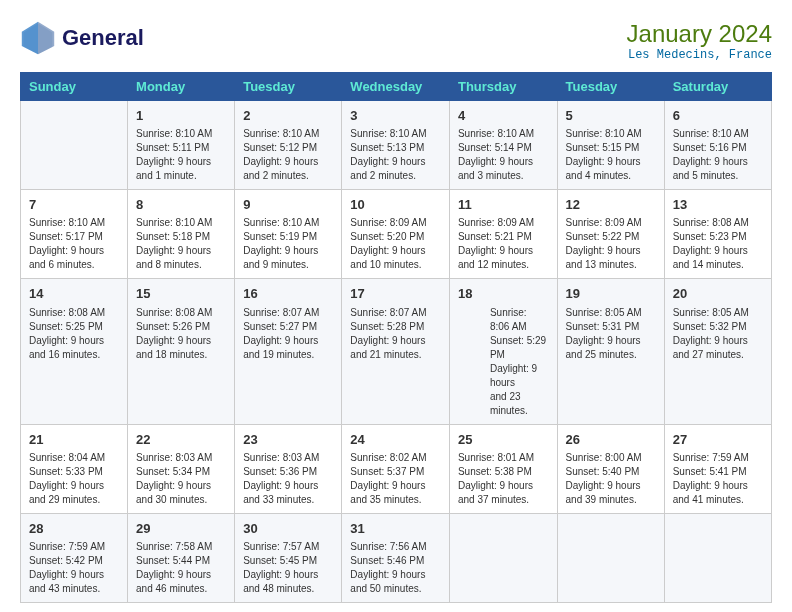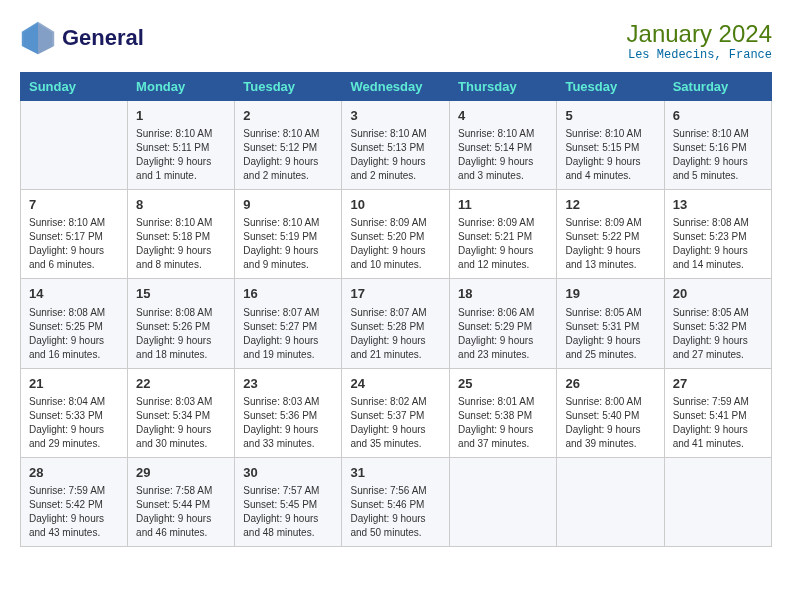--- a/index.html
+++ b/index.html
@@ -241,21 +241,21 @@
         </td>
         <td>
           <span class="day-num">17</span>
           <div class="day-info" style="white-space: pre-line;">Sunrise: 8:07 AM
 Sunset: 5:28 PM
 Daylight: 9 hours
 and 21 minutes.</div>
         </td>
         <td>
           <span class="day-num">18</span>
-          <div class="day-info" style="white-space: pre-line;">Sunrise: 8:06 AM
+          <div class="day-info" style="white-space: pre-line; margin-left: 32px;">Sunrise: 8:06 AM
 Sunset: 5:29 PM
 Daylight: 9 hours
 and 23 minutes.</div>
         </td>
         <td>
           <span class="day-num">19</span>
           <div class="day-info" style="white-space: pre-line;">Sunrise: 8:05 AM
 Sunset: 5:31 PM
 Daylight: 9 hours
 and 25 minutes.</div>

